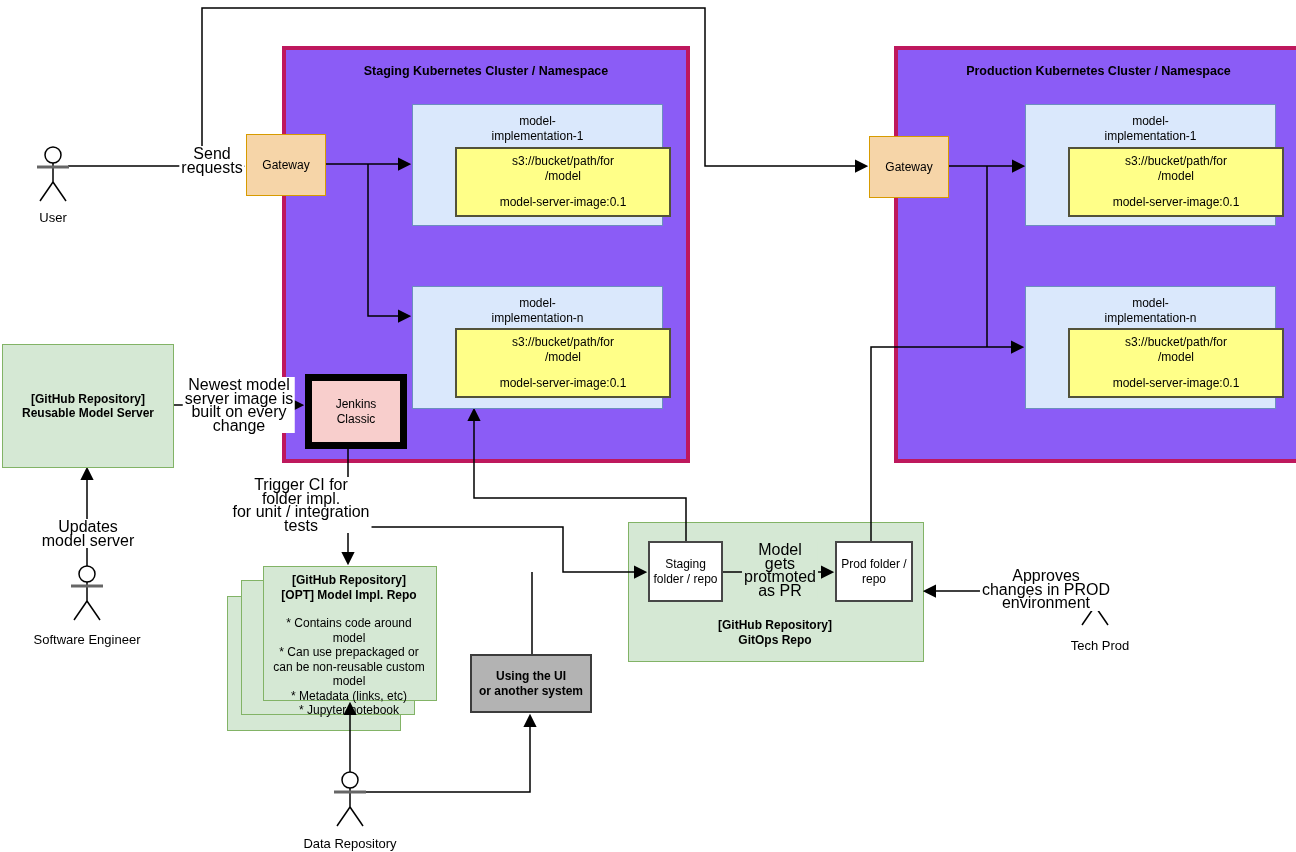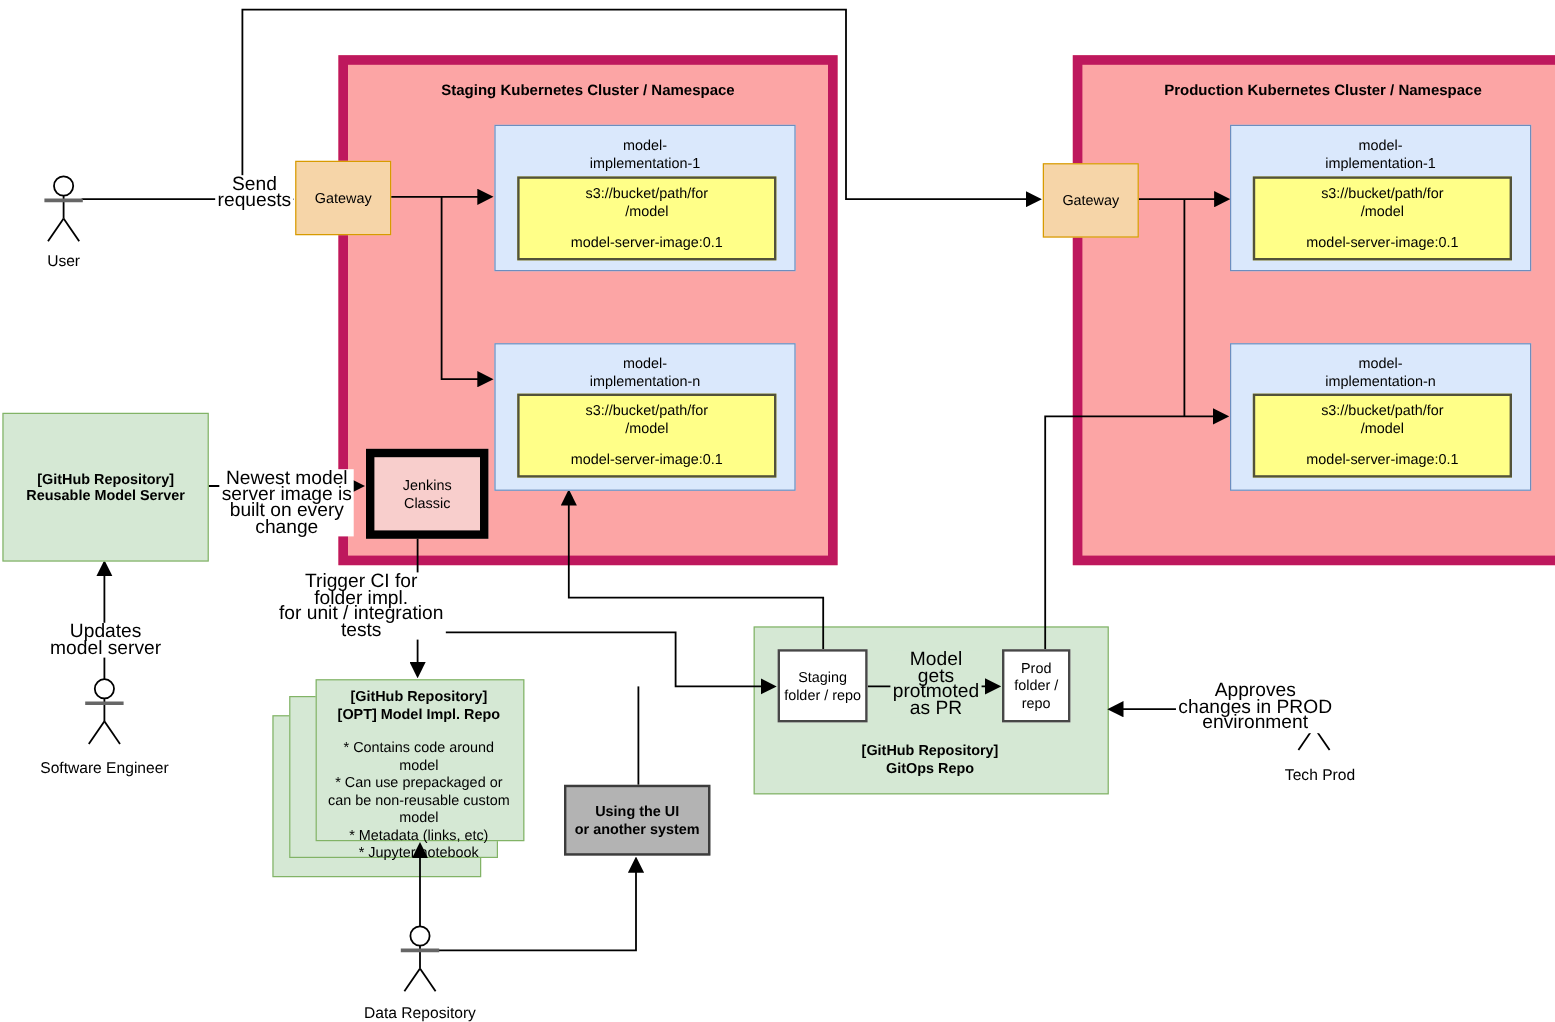--- a/index.html
+++ b/index.html
@@ -4,40 +4,40 @@
 <style>
   html,body{margin:0;padding:0;background:#fff;}
   .canvas{position:relative;width:1296px;height:852px;background:#fff;overflow:hidden;
           font-family:"Liberation Sans",sans-serif;color:#000;}
   .abs{position:absolute;}
   .pre{white-space:pre-line;}
   .ctr{text-align:center;}
   .bold{font-weight:bold;}
 
   
-  .cluster{border:8px solid #be185d;background:#fca5a5;z-index:0;}
+  .cluster{border:4px solid #be185d;background:#8b5cf6;z-index:0;}
   .cluster-title{position:absolute;top:14px;left:0;right:0;text-align:center;
                  font-weight:bold;font-size:12.5px;}
 
   
   .node{display:flex;align-items:center;justify-content:center;text-align:center;
         font-size:12px;line-height:14.5px;z-index:3;}
   .gateway{background:#f6d5a8;border:1px solid #d79b00;}
   .jenkins{background:#f8cecc;border:7px solid #000000;}
   .green{background:#d5e8d4;border:1px solid #82b366;}
   .graysys{background:#b3b3b3;border:2px solid #3c3c3c;font-weight:bold;}
   .folder{background:#fff;border:2px solid #474747;}
 
   .pod{background:#dae8fc;border:1px solid #6c8ebf;z-index:3;}
   .pod-title{position:absolute;top:9px;left:0;right:0;text-align:center;
              font-size:12px;line-height:15px;}
   .model-box{position:absolute;background:#ffff88;border:2px solid #52523a;
              display:flex;flex-direction:column;justify-content:space-between;
              align-items:center;font-size:12px;line-height:14.5px;text-align:center;
-             padding:5px 0 6px 0;box-sizing:border-box;}
+             padding:5px 0 6px 0;box-sizing:border-box;margin-left:24px;}
 
   .stackbox{background:#d5e8d4;border:1px solid #82b366;z-index:0;}
   .repo-text{z-index:1;text-align:center;font-size:12px;line-height:14.5px;}
 
   
   .elabel{z-index:4;background:#fff;font-size:16px;line-height:13.5px;text-align:center;
           padding:1px 2px;transform:translateX(-50%);}
   .elabel.green-bg{background:#d5e8d4;}
   .actor-label{z-index:4;font-size:13px;text-align:center;transform:translateX(-50%);}
 
@@ -176,26 +176,26 @@
 Reusable Model Server</div>
 
   <div class="abs node jenkins pre" style="left:305px;top:374px;width:88px;height:61px;">Jenkins
 Classic</div>
 
   <div class="abs node graysys pre" style="left:470px;top:654px;width:122px;height:59px;box-sizing:border-box;">Using the UI
 or another system</div>
 
   <div class="abs node folder pre" style="left:648px;top:541px;width:75px;height:61px;box-sizing:border-box;">Staging
 folder / repo</div>
-  <div class="abs node folder pre" style="left:835px;top:541px;width:57px;height:61px;box-sizing:border-box;">Prod folder /
+  <div class="abs node folder pre" style="left:835px;top:541px;width:78px;height:61px;box-sizing:border-box;">Prod folder /
 repo</div>
 
   <div class="abs elabel pre" style="left:212px;top:146px;">Send
 requests</div>
-  <div class="abs elabel pre" style="left:239px;top:391px;">Newest model
+  <div class="abs elabel pre" style="left:239px;top:377px;">Newest model
 server image is
 built on every
 change</div>
   <div class="abs elabel pre" style="left:301px;top:477px;">Trigger CI for
 folder impl.
 for unit / integration
 tests</div>
   <div class="abs elabel pre" style="left:88px;top:519px;">Updates
 model server</div>
   <div class="abs elabel pre green-bg" style="left:780px;top:542px;">Model

